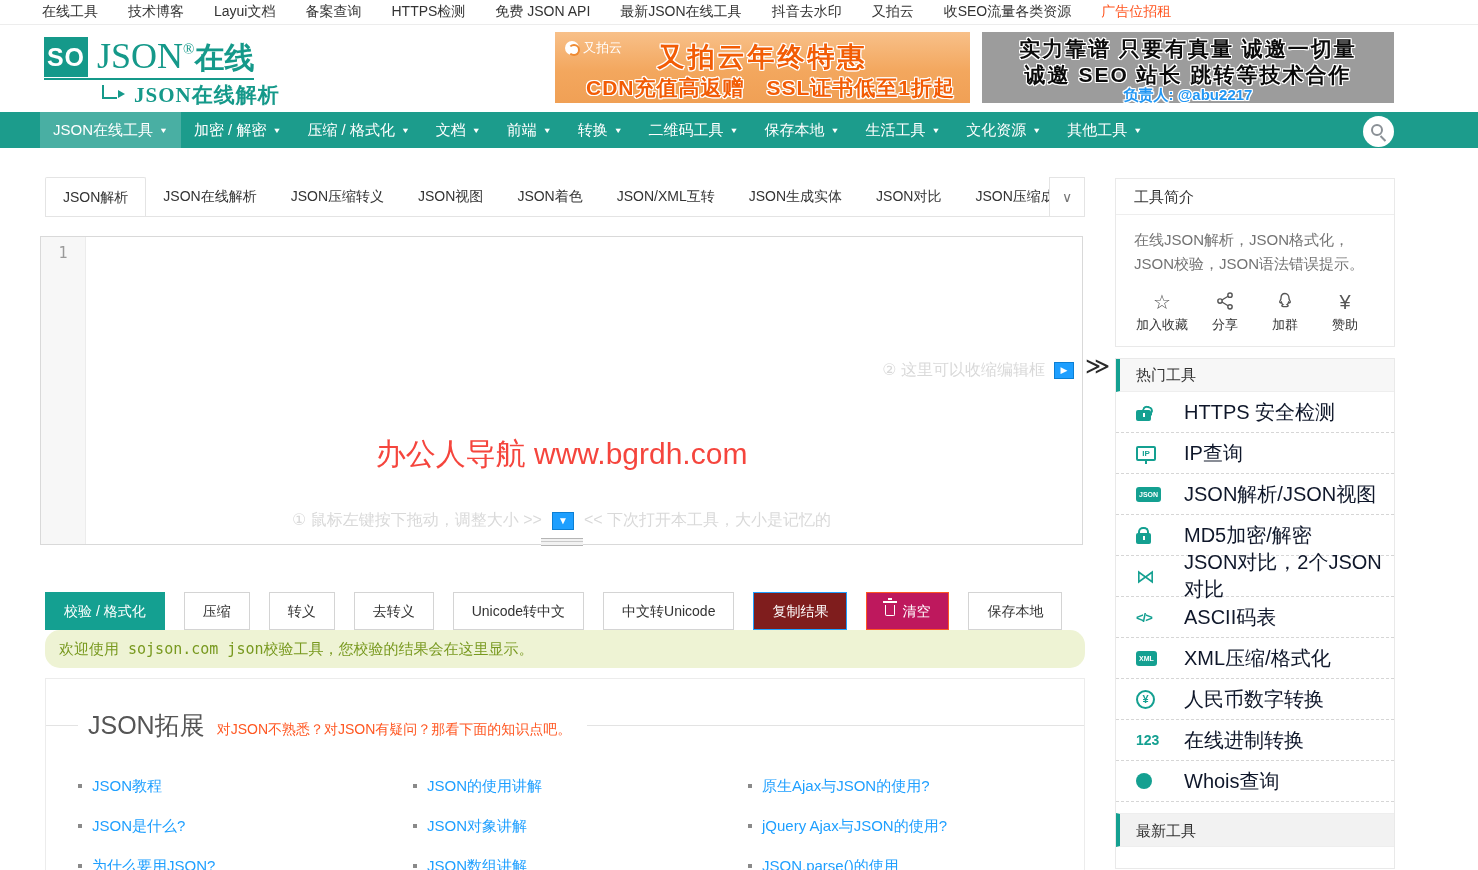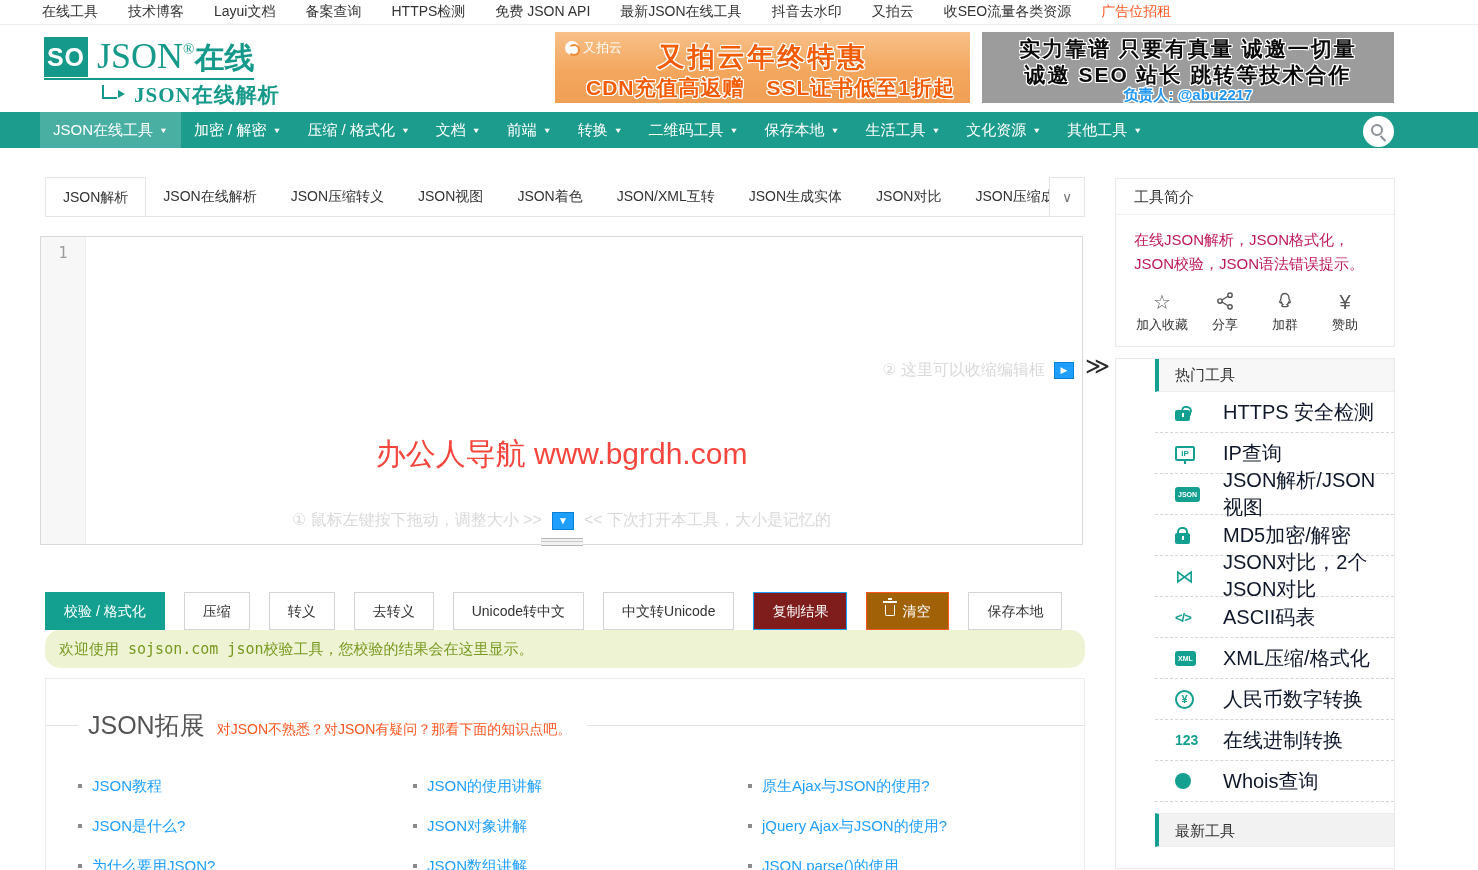--- a/index.html
+++ b/index.html
@@ -84,21 +84,21 @@
                font-size:10px; line-height:16px; text-align:center; cursor:pointer; }
   .resize-handle { position:absolute; bottom:-2px; left:50%; transform:translateX(-50%); width:42px; height:8px;
                    background:#f2f2f2; border-top:1px solid #b5b5b5; border-bottom:1px solid #b5b5b5; cursor:ns-resize; }
   .resize-handle::after { content:""; display:block; margin:2px auto 0; width:42px; height:1px; background:#c9c9c9; }
 
   .actions { position:absolute; top:415px; left:5px; display:flex; gap:19px; }
   .btn { height:38px; line-height:36px; padding:0 18px; font-size:14px; background:#fff;
          border:1px solid #d4d4d4; color:#333; cursor:pointer; white-space:nowrap; }
   .btn.primary { background:#14a091; border-color:#14a091; color:#fff; }
   .btn.info    { background:#7f1d1d; border-color:#1E9FFF; color:#fff; }
-  .btn.danger  { background:#a16207; border-color:#FF5722; color:#fff;text-align:right; }
+  .btn.danger  { background:#be185d; border-color:#FF5722; color:#fff;text-align:right; }
   .trash { display:inline-block; width:10px; height:11px; border:1px solid #fff; border-top:none;
            border-radius:0 0 2px 2px; position:relative; margin-right:7px; }
   .trash::before { content:""; position:absolute; top:-4px; left:-3px; width:14px; height:2px; background:#fff; }
   .trash::after  { content:""; position:absolute; top:-7px; left:2px; width:4px; height:2px; background:#fff; }
 
   .message { position:absolute; top:453px; left:5px; right:0; height:38px; background:#eef3d4;
              color:#78991f; font-family:"DejaVu Sans Mono",monospace; font-size:15px; line-height:38px; padding-left:14px;border-radius:15px; }
 
   .expand { position:absolute; top:501px; left:5px; right:0; bottom:0; border:1px solid #ececec; border-bottom:none; background:#fff; }
   .expand-head { display:flex; align-items:center; margin-top:30px; }
@@ -111,26 +111,26 @@
   .link-col { width:335px; list-style:none; }
   .link-col li { height:40px; display:flex; align-items:center; }
   .bullet { width:4px; height:4px; background:#8a8a8a; margin-right:10px; flex:none; }
   .link-col a { color:#1E9FFF; font-size:15px; text-decoration:none; }
 
   
   .sidebar { position:absolute; left:1115px; top:178px; width:280px; bottom:0; }
   .intro { border:1px solid #e9e9e9; height:169px; background:#fff; }
   .intro-head { height:36px; line-height:36px; padding-left:18px; border-bottom:1px solid #eee; font-size:15px; color:#333; }
   .intro-body { padding:13px 18px 0; }
-  .desc { font-size:15px; color:#be185d; line-height:1.62; }
+  .desc { font-size:15px; color:#737373; line-height:1.62; }
   .share-row { display:flex; justify-content:space-between; margin-top:14px; padding:0 8px 0 2px; }
   .share-item { display:flex; flex-direction:column; align-items:center; gap:3px; font-size:13px; color:#333; cursor:pointer; min-width:46px; }
   .share-glyph { font-size:20px; color:#555; line-height:22px; height:22px; }
 
-  .tools { margin-top:11px; border:1px solid #e9e9e9; height:511px; background:#fff; overflow:hidden;padding-left:39px; }
+  .tools { margin-top:11px; border:1px solid #e9e9e9; height:511px; background:#fff; overflow:hidden; }
   .tools-head { height:33px; line-height:32px; background:#f7f7f7; border-left:4px solid #14a091;
                 border-bottom:1px solid #eee; padding-left:16px; font-size:15px; color:#333; }
   .tool-item { height:41px; display:flex; align-items:center; padding-left:20px; border-bottom:1px dashed #d6d6d6; cursor:pointer; }
   .tool-icon { width:28px; display:flex; justify-content:flex-start; align-items:center; margin-right:20px; flex:none; }
   .tool-label { font-size:20px; color:#0f172a; }
   .latest-head { margin-top:11px; height:34px; line-height:33px; background:#f2f2f2; border-left:4px solid #14a091;
                  border-top:1px solid #eee; border-bottom:1px solid #eee; padding-left:16px; font-size:15px; color:#333; }
 
   
   .icon-lock { position:relative; width:15px; height:11px; background:#14a091; border-radius:2px; margin-top:7px; }

